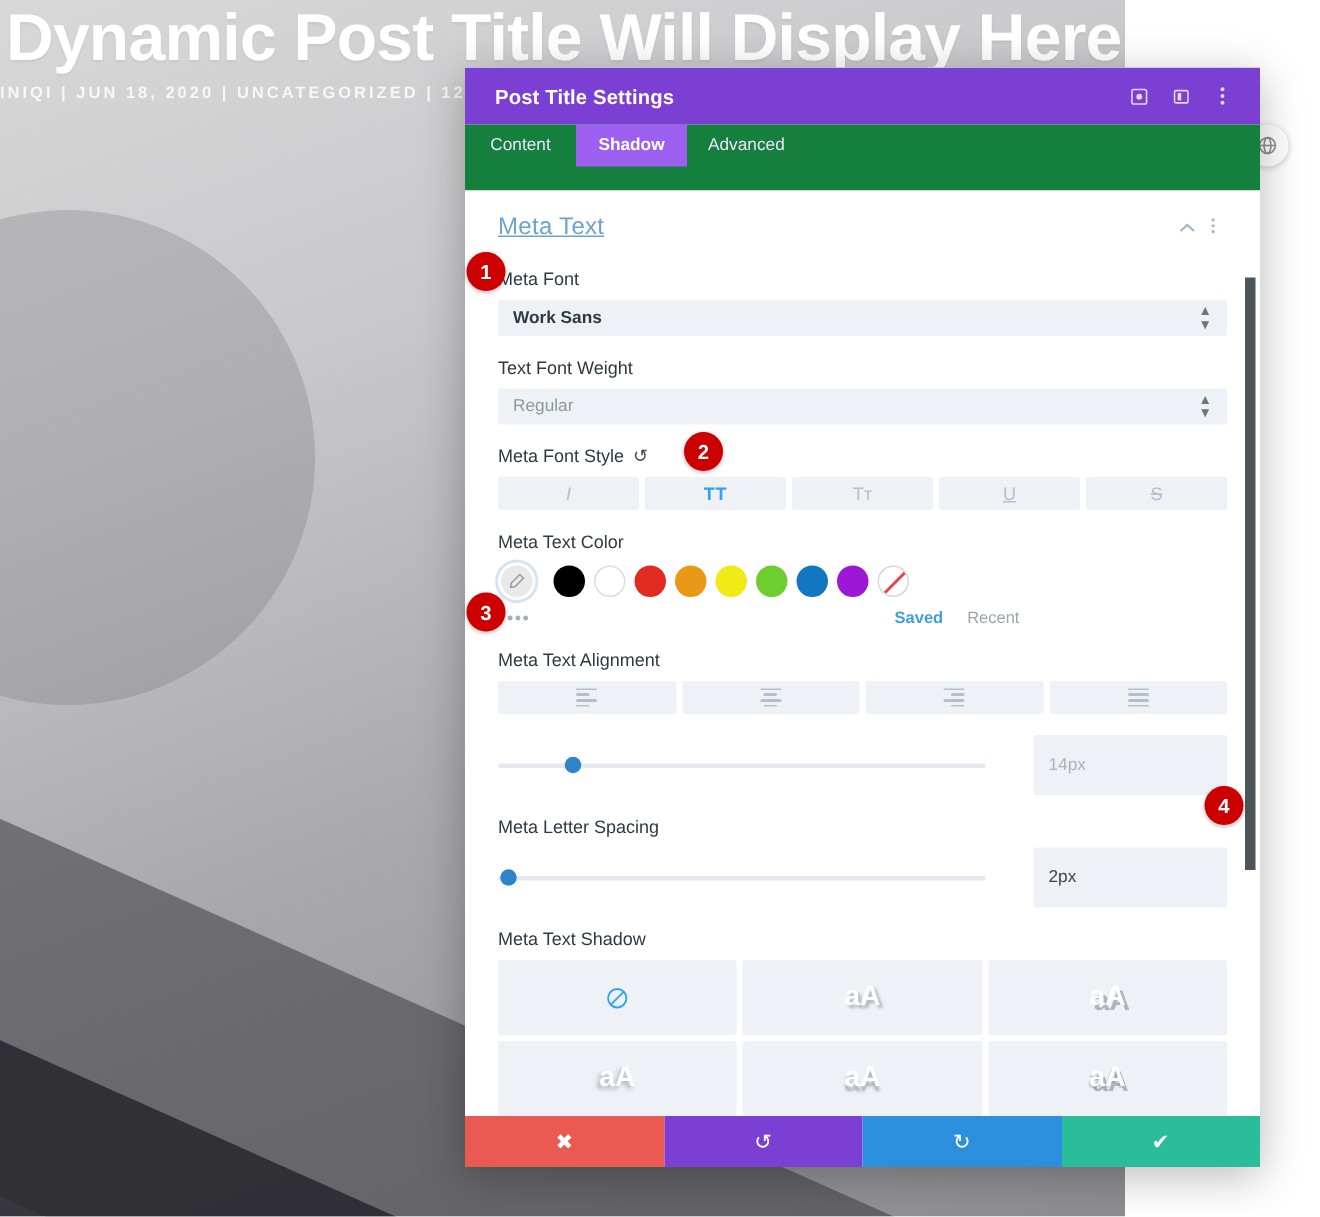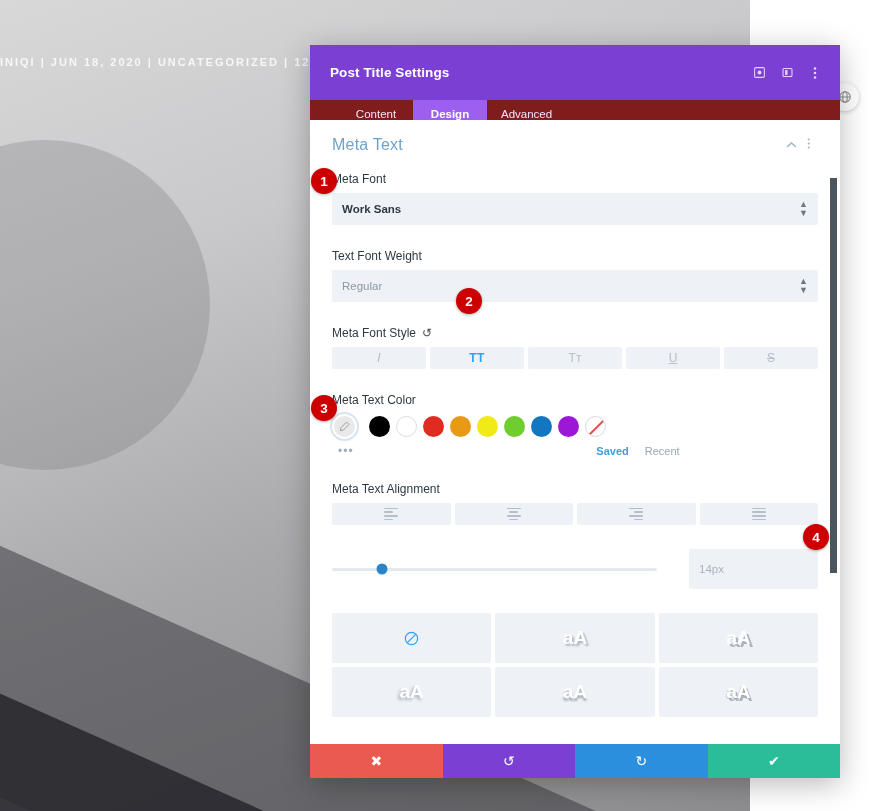--- a/index.html
+++ b/index.html
@@ -67,67 +67,67 @@
   
   #modal {
     position: absolute; left: 310px; top: 45px;
     width: 530px; height: 733px;
     background: #ffffff;
     box-shadow: 0 6px 28px rgba(0,0,0,0.28);
     display: flex; flex-direction: column;
     overflow: hidden;
   }
   #modal-header {
-    height: 55px; background: #7b3fd4;
+    height: 38px; background: #7b3fd4;
     display: flex; align-items: center; padding: 0 12px 0 20px;
     flex: none;
   }
   #modal-title {
     color: #ffffff; font-size: 13.5px; font-weight: bold;
     flex: 1; letter-spacing: 0.1px;
   }
   .hdr-icon {
     width: 26px; height: 26px; display: flex;
     align-items: center; justify-content: center;
     color: #e5d6f8; margin-left: 2px;
   }
   #modal-tabs {
-    height: 20px; background: #7f1d1d; display: flex; flex: none; padding-left: 29px;
+    height: 44px; background: #15803d; display: flex; flex: none;
   }
   .tab {
     height: 28px; display: flex; align-items: center; justify-content: center;
     color: #efe3fc; font-size: 11.5px; padding: 0 14px;
     min-width: 74px;
   }
   .tab.active { background: #9d5ff0; color: #ffffff; font-weight: bold; }
 
   #modal-body {
     flex: 1; background: #ffffff; position: relative;
     overflow: hidden; padding: 0;
   }
   #scroll-inner { padding: 16px 22px 6px 22px; }
 
   #sect-header {
     display: flex; align-items: center; margin-bottom: 18px;
   }
   #sect-title {
-    color: #6ea3cc; font-size: 16px; flex: 1; letter-spacing: 0.2px;
+    color: #6ea3cc; font-size: 16px; flex: 1; letter-spacing: 0.2px; text-decoration: underline;
   }
   .sect-ctl { color: #9fb4c4; width: 18px; text-align: center; font-size: 12px; }
 
-  .field { margin-bottom: 24px; }
+  .field { margin-bottom: 14px; }
   .field-label {
     font-size: 12px; color: #2e3a43; margin-bottom: 7px;
     display: flex; align-items: center; gap: 6px;
   }
   .reset-icon { color: #444d55; font-size: 12px; }
 
   .select-box {
     height: 24px; background: #eef1f6; border-radius: 2px;
-    display: flex; align-items: center; padding: 16px 10px;
+    display: flex; align-items: center; padding: 0 10px;
     font-size: 11.5px;
   }
   .select-box .val { flex: 1; }
   .select-box .val.strong { color: #2e3a43; font-weight: bold; }
   .select-box .val.muted { color: #8d98a3; }
   .select-arrow { color: #6b7680; font-size: 9px; line-height: 1; }
 
   .btn-row { display: flex; gap: 4px; }
   .opt-btn {
     flex: 1; height: 22px; background: #eef1f6; border-radius: 2px;
@@ -245,20 +245,21 @@
 </style>
 </head>
 <body>
 
 <div id="bg-page">
   <div id="bg-hero">
     <div id="bg-circle"></div>
     <div id="bg-band-1"></div>
     <div id="bg-band-2"></div>
   </div>
+  <div id="bg-title">Dynamic Post Title Will Display Here</div>
   <div id="bg-meta">INIQI | JUN 18, 2020 | UNCATEGORIZED | 12 COMMI</div>
   <div id="bg-right-strip"></div>
   <div id="globe-button">
     <svg width="14" height="14" viewBox="0 0 16 16" fill="none" stroke="#8f8f94" stroke-width="1.2">
       <circle cx="8" cy="8" r="6"></circle>
       <ellipse cx="8" cy="8" rx="2.6" ry="6"></ellipse>
       <line x1="2" y1="8" x2="14" y2="8"></line>
     </svg>
   </div>
 </div>
@@ -283,21 +284,21 @@
       <svg width="4" height="14" viewBox="0 0 4 14">
         <circle cx="2" cy="2.5" r="1.3" fill="#e5d6f8"></circle>
         <circle cx="2" cy="7" r="1.3" fill="#e5d6f8"></circle>
         <circle cx="2" cy="11.5" r="1.3" fill="#e5d6f8"></circle>
       </svg>
     </div>
   </div>
 
   <div id="modal-tabs">
     <div class="tab">Content</div>
-    <div class="tab active">Design</div>
+    <div class="tab active">Shadow</div>
     <div class="tab">Advanced</div>
   </div>
 
   <div id="modal-body">
     <div id="scroll-inner">
 
       <div id="sect-header">
         <div id="sect-title">Meta Text</div>
         <div class="sect-ctl">
           <svg width="11" height="8" viewBox="0 0 11 8" fill="none" stroke="#9fb4c4" stroke-width="1.4">
@@ -421,23 +422,34 @@
       <div class="field">
         <div class="slider-row">
           <div class="slider-wrap">
             <div class="track"></div>
             <div class="knob" style="left:14%"></div>
           </div>
           <div class="num-box ph">14px</div>
         </div>
       </div>
 
-
-
-      <div class="field">
+      <div class="field">
+        <div class="field-label">Meta Letter Spacing</div>
+        <div class="slider-row">
+          <div class="slider-wrap">
+            <div class="track"></div>
+            <div class="knob" style="left:2%"></div>
+          </div>
+          <div class="num-box filled">2px</div>
+        </div>
+      </div>
+
+
+      <div class="field">
+        <div class="field-label">Meta Text Shadow</div>
         <div class="shadow-grid">
           <div class="shadow-cell none">
             <svg width="17" height="17" viewBox="0 0 18 18" fill="none" stroke="#2ea3f2" stroke-width="1.3">
               <circle cx="9" cy="9" r="6.5"></circle>
               <line x1="4.3" y1="13.7" x2="13.7" y2="4.3"></line>
             </svg>
           </div>
           <div class="shadow-cell sh1">aA</div>
           <div class="shadow-cell sh2">aA</div>
           <div class="shadow-cell sh3">aA</div>

